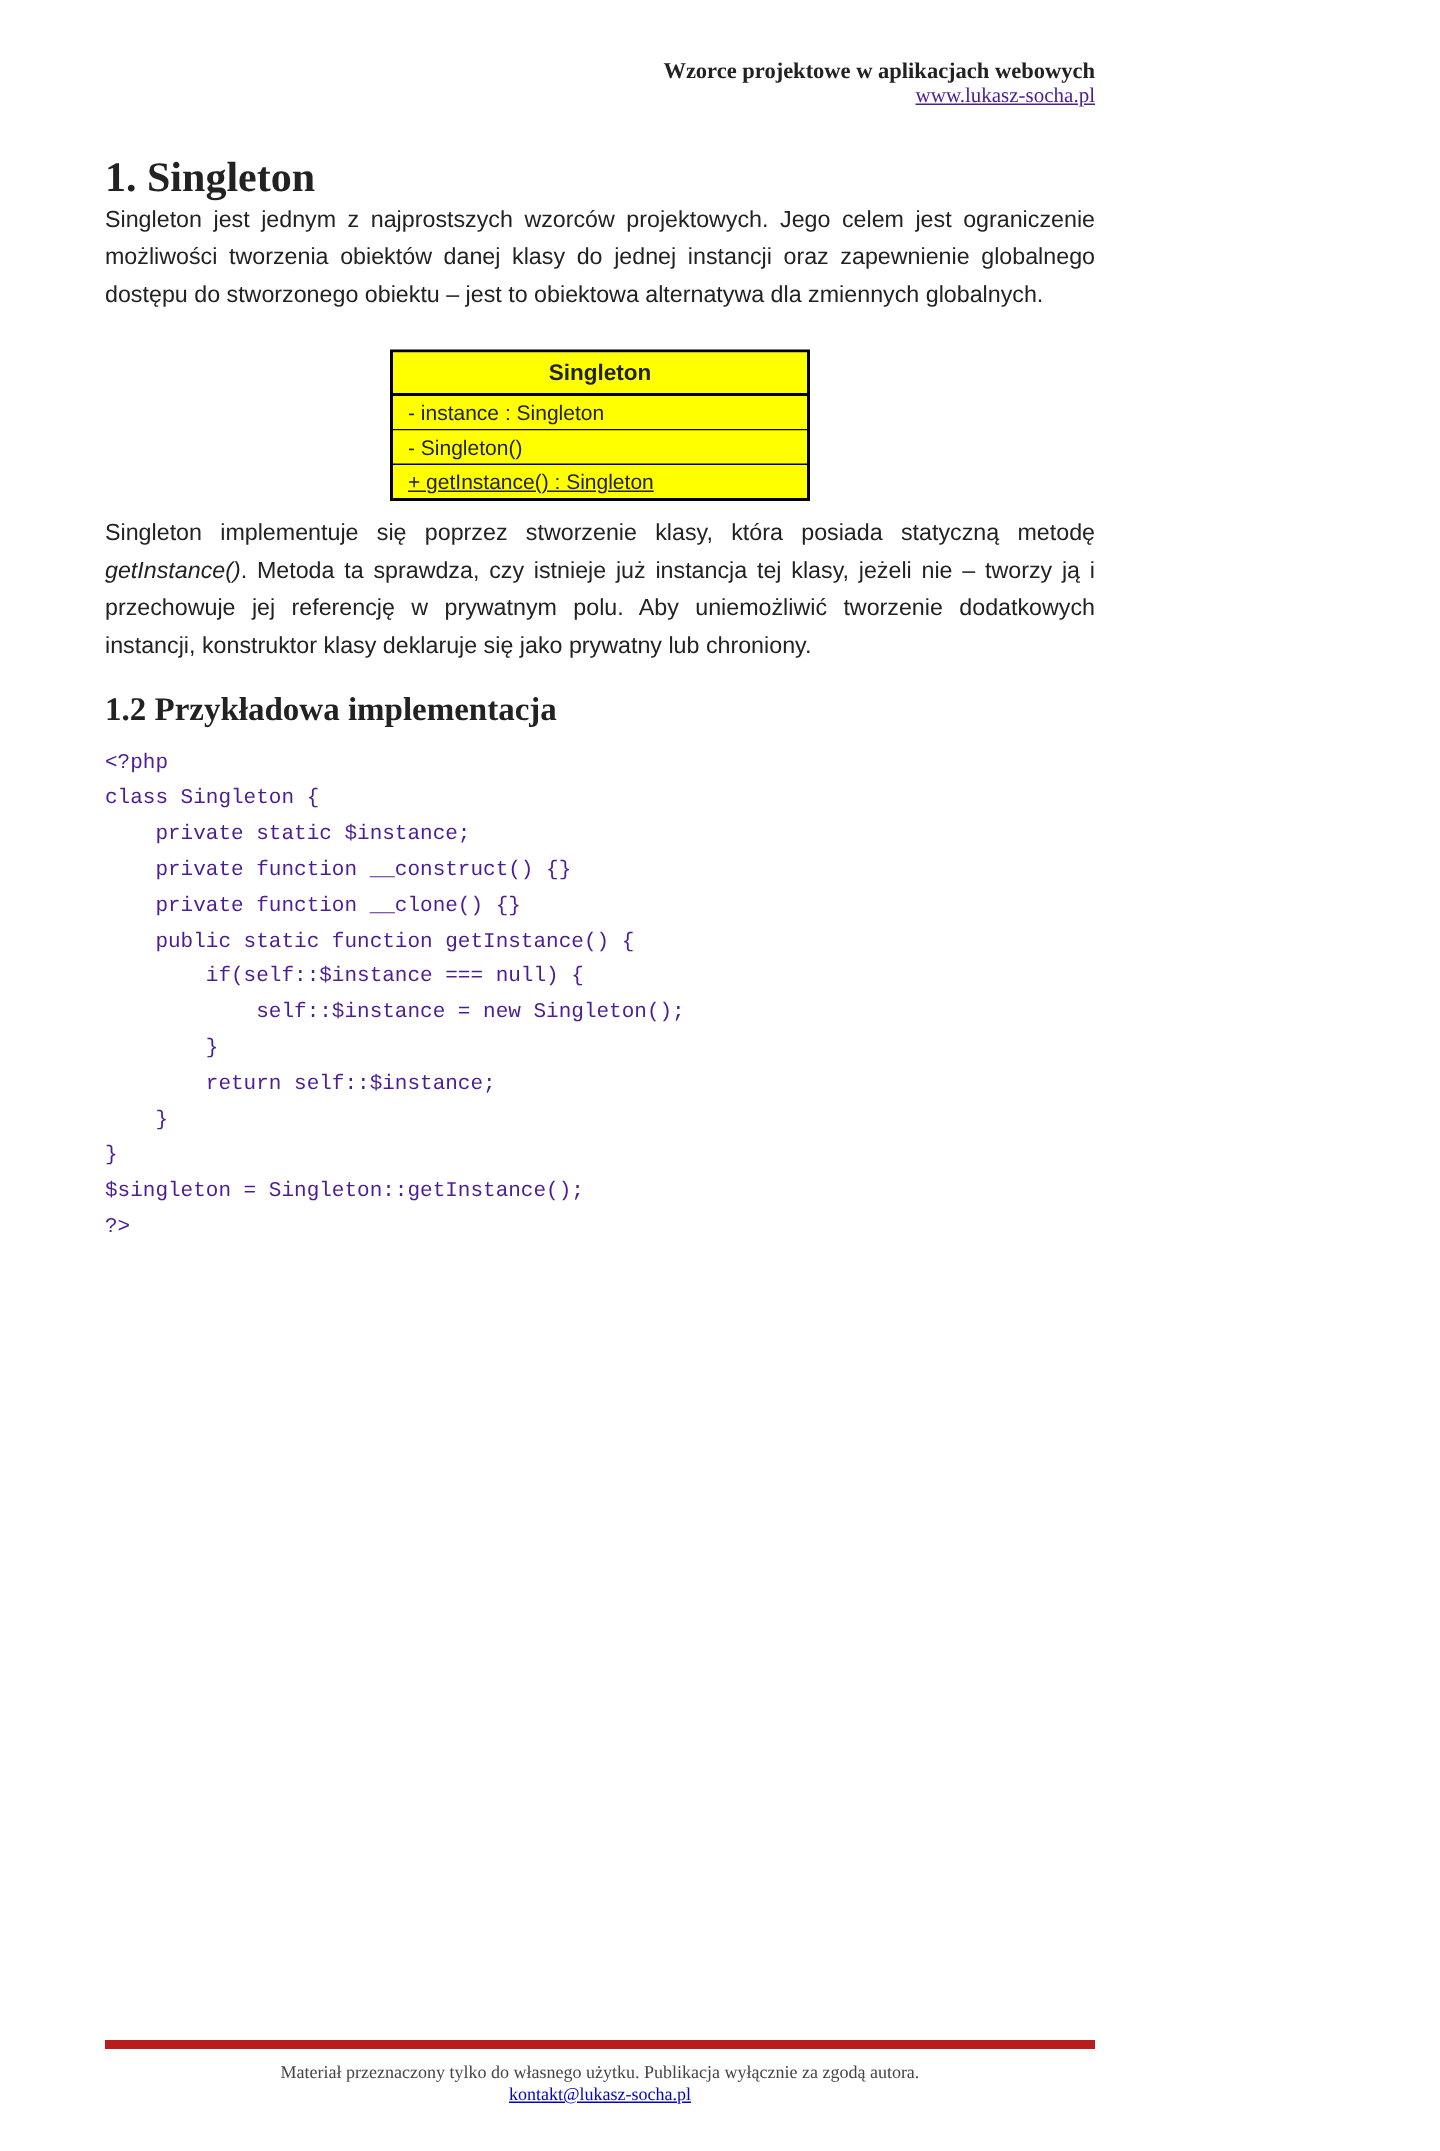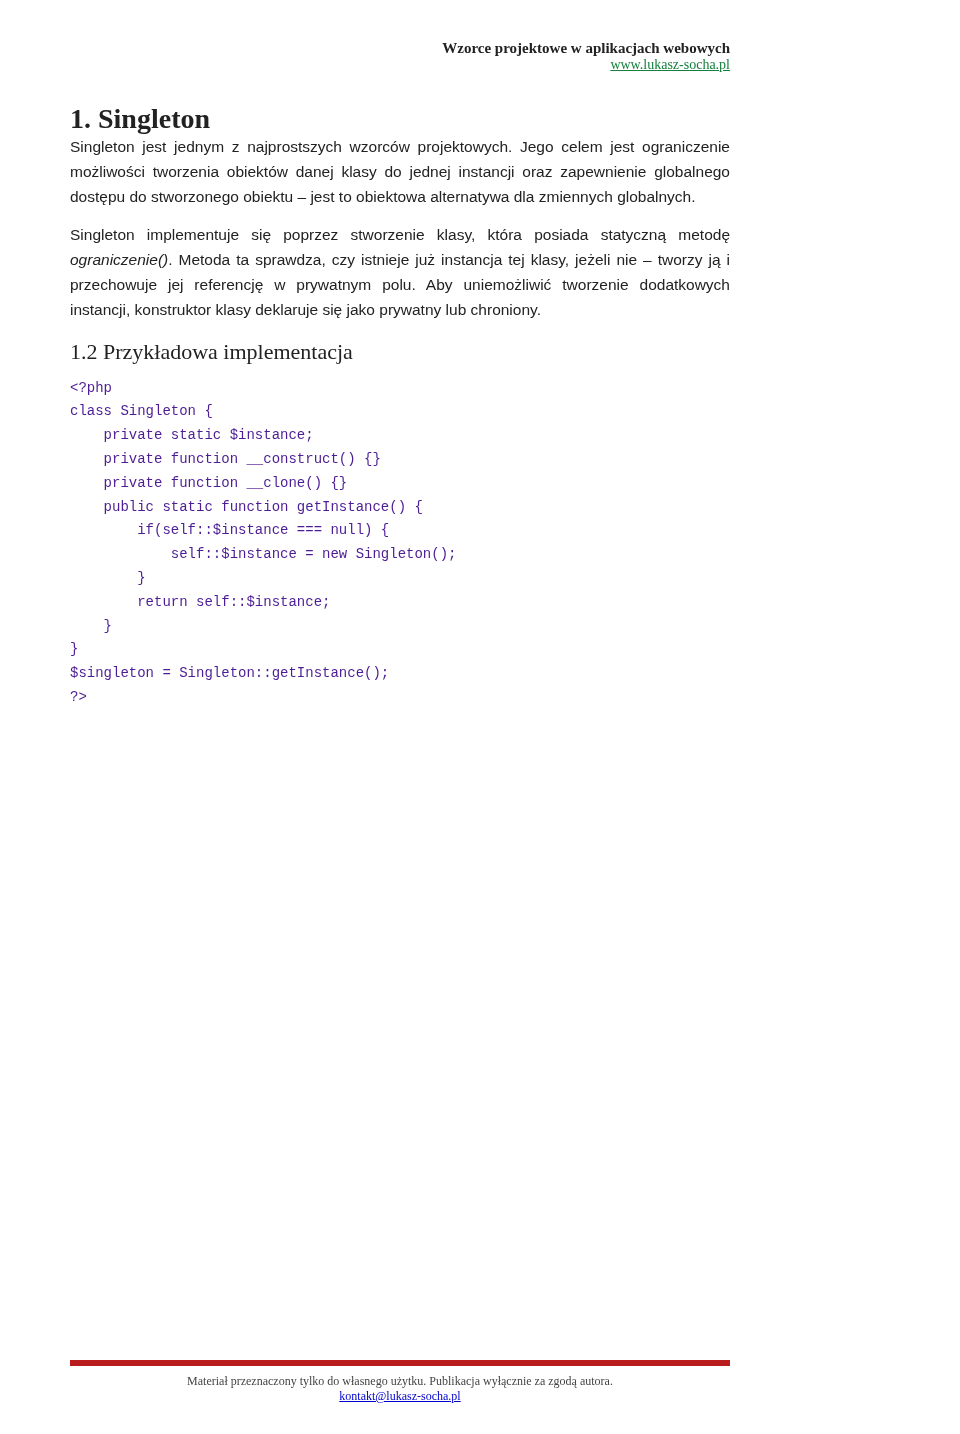--- a/index.html
+++ b/index.html
@@ -28,36 +28,36 @@
       font-size: 14px;
       color: #222;
       font-style: normal;
       font-family: "Times New Roman", Times, serif;
     }
     .header .site-title {
       font-weight: bold;
       font-size: 15px;
     }
     .header .site-url {
-      color: #15803d;
+      color: #4c1d95;
       text-decoration: underline;
       font-size: 14px;
     }
 
     
     h1.section-title {
       font-size: 28px;
       font-weight: bold;
       color: #222;
       font-family: "Times New Roman", Times, serif;
     }
 
     h2.section-subtitle {
       font-size: 22px;
-      font-weight: normal;
+      font-weight: bold;
       color: #222;
       margin-bottom: 12px;
       font-family: "Times New Roman", Times, serif;
       margin-top: 16px;
     }
 
     p {
       font-size: 15.5px;
       line-height: 1.6;
       margin-bottom: 14px;
@@ -156,23 +156,31 @@
 
   <div class="header">
     <div class="site-title">Wzorce projektowe w aplikacjach webowych</div>
     <div class="site-url">www.lukasz-socha.pl</div>
   </div>
 
   <h1 class="section-title">1. Singleton</h1>
 
   <p>Singleton jest jednym  z najprostszych wzorców projektowych. Jego celem jest ograniczenie możliwości tworzenia obiektów danej klasy do jednej instancji oraz zapewnienie globalnego dostępu do stworzonego obiektu – jest to obiektowa alternatywa dla zmiennych globalnych.</p>
 
-
-
-  <p>Singleton implementuje się poprzez stworzenie klasy, która posiada statyczną metodę <em>ograniczenie()</em>. Metoda ta sprawdza, czy istnieje już instancja tej klasy, jeżeli nie – tworzy ją i przechowuje jej referencję w prywatnym polu. Aby uniemożliwić tworzenie dodatkowych instancji, konstruktor klasy deklaruje się jako prywatny lub chroniony.</p>
+  <div class="diagram-container">
+    <div class="uml-box">
+      <div class="uml-header">Singleton</div>
+      <div class="uml-row">- instance : Singleton</div>
+      <div class="uml-row">- Singleton()</div>
+      <div class="uml-row underline">+ getInstance() : Singleton</div>
+    </div>
+  </div>
+
+
+  <p>Singleton implementuje się poprzez stworzenie klasy, która posiada statyczną metodę <em>getInstance()</em>. Metoda ta sprawdza, czy istnieje już instancja tej klasy, jeżeli nie – tworzy ją i przechowuje jej referencję w prywatnym polu. Aby uniemożliwić tworzenie dodatkowych instancji, konstruktor klasy deklaruje się jako prywatny lub chroniony.</p>
 
   <h2 class="section-subtitle">1.2 Przykładowa implementacja</h2>
 
 
   <div class="code-block">&lt;?php
 class Singleton {
     private static $instance;
     private function __construct() {}
     private function __clone() {}
     public static function getInstance() {

